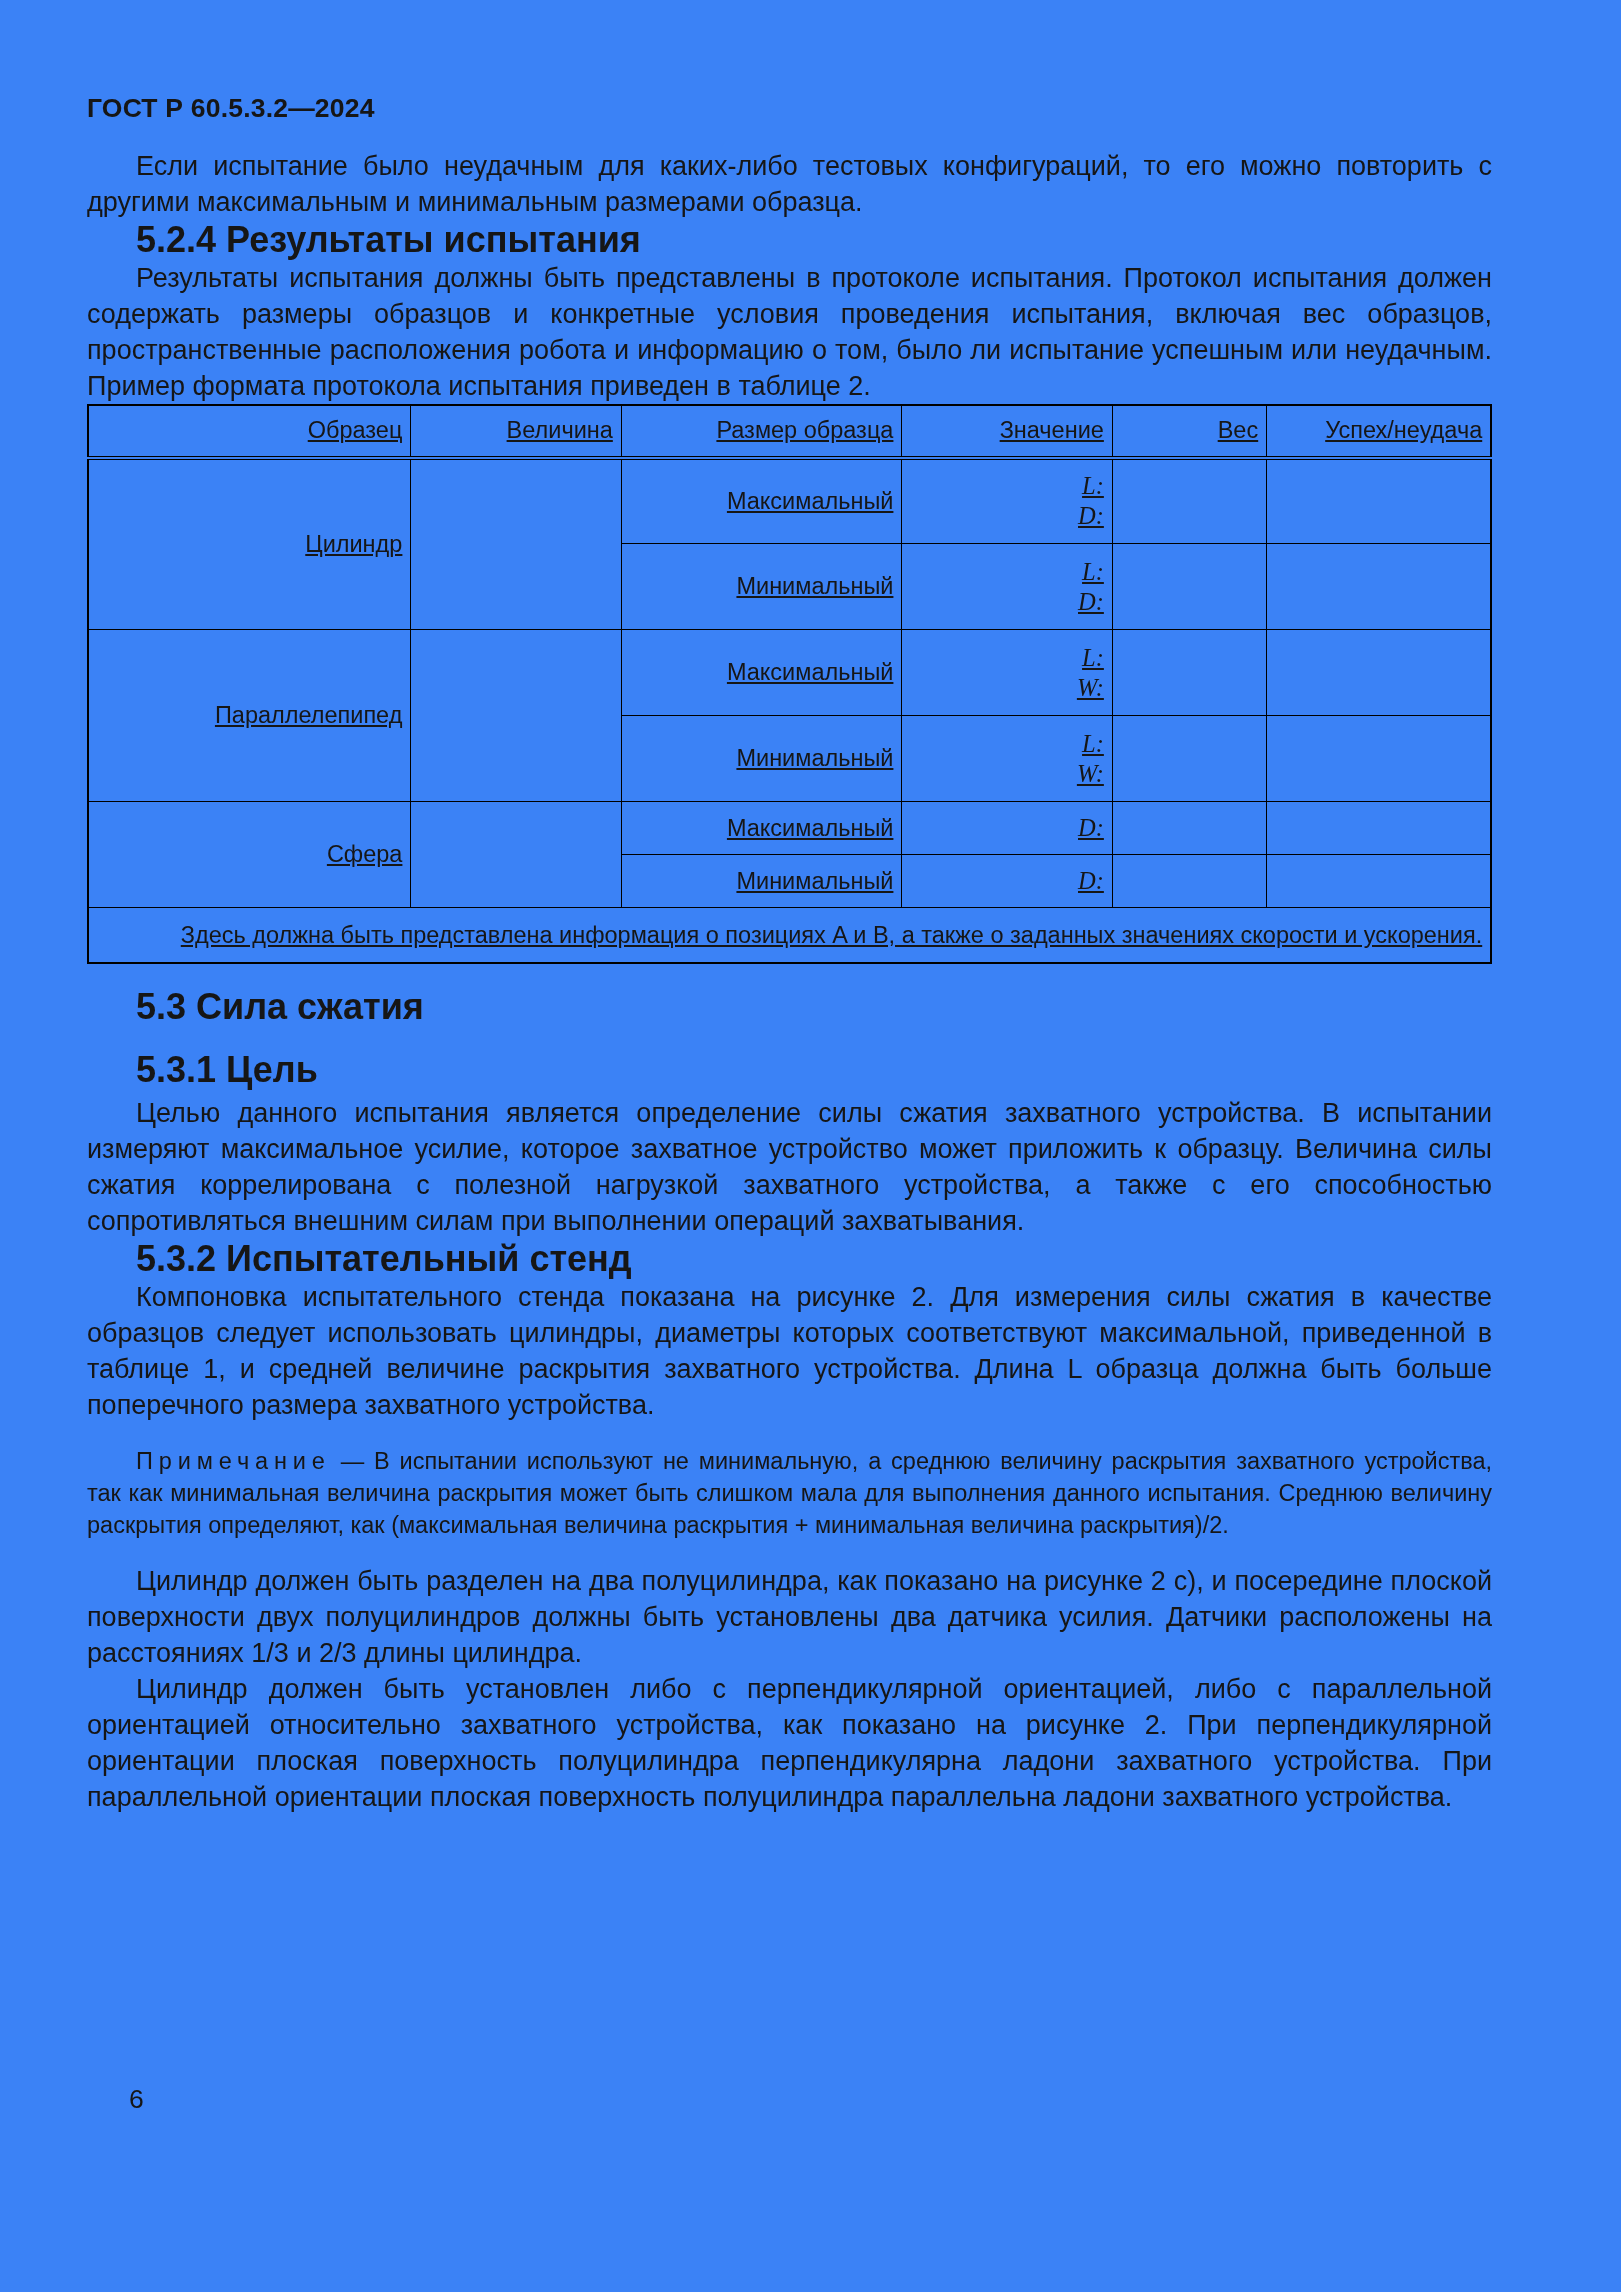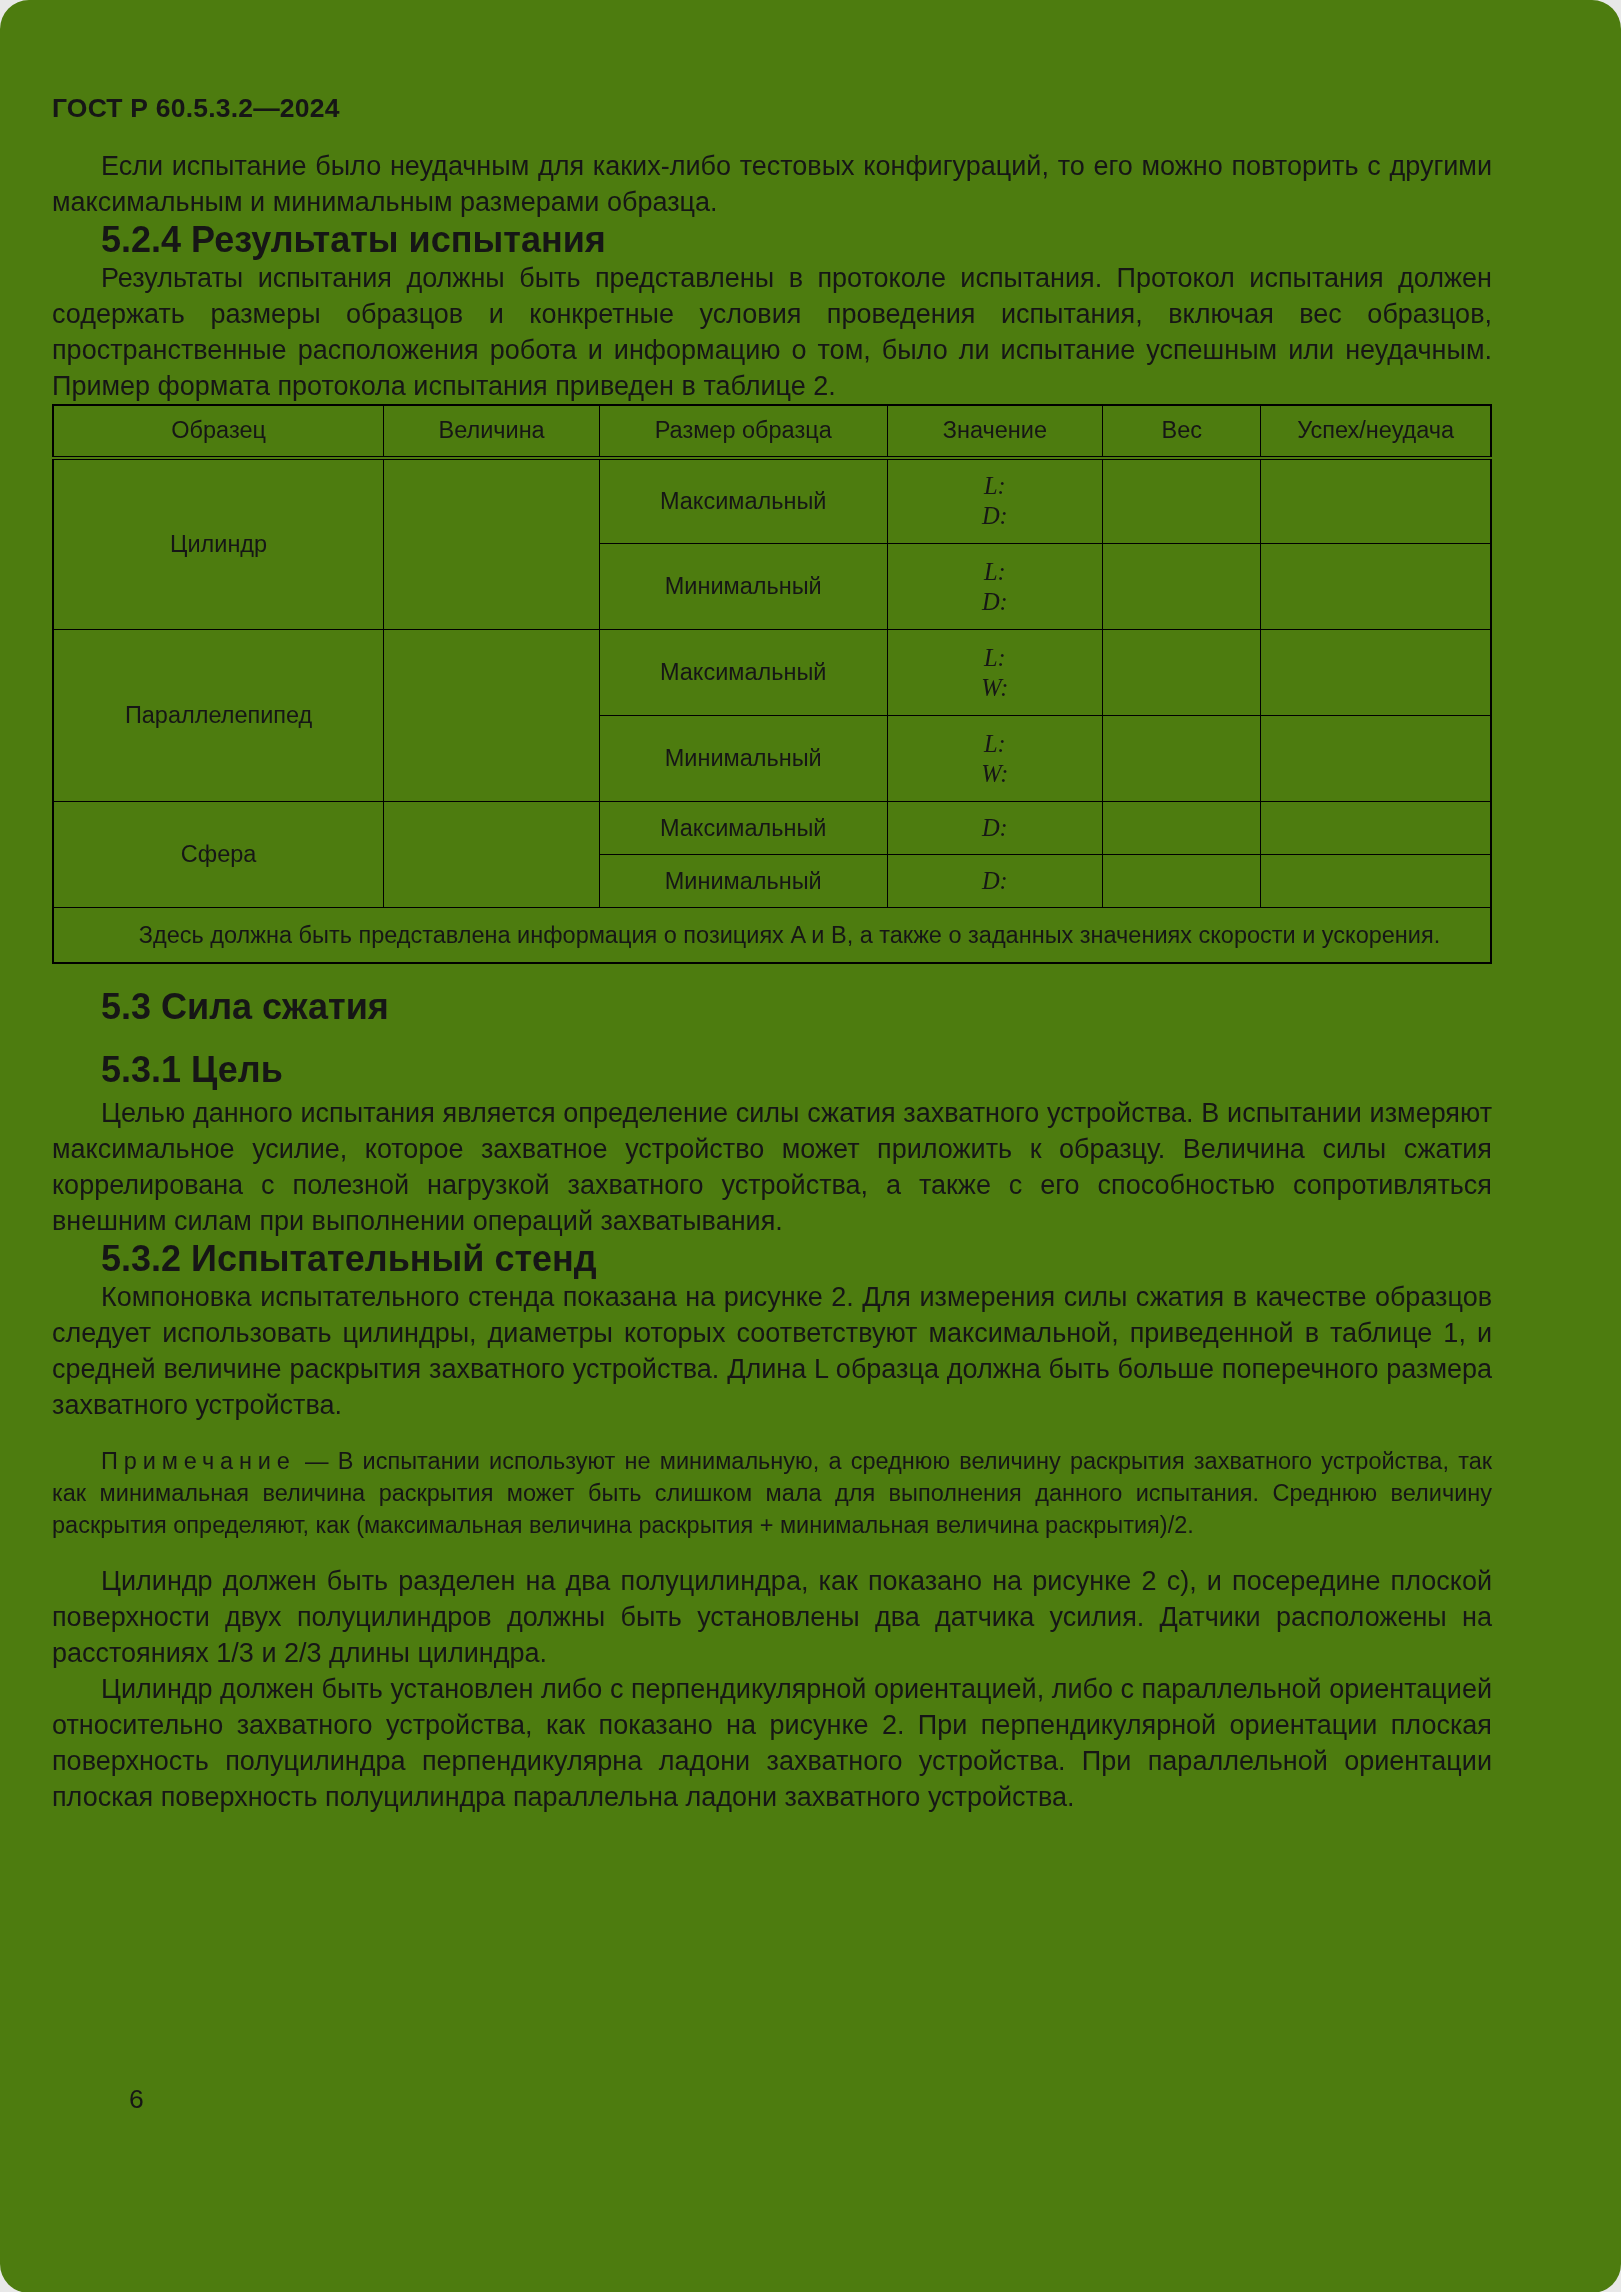--- a/index.html
+++ b/index.html
@@ -5,23 +5,22 @@
   * { margin: 0; padding: 0; box-sizing: border-box; }
   html, body { background: #e8e8e8; }
   body {
     width: 1621px; height: 2293px;
     font-family: "Liberation Sans", sans-serif;
     color: #161616;
     position: relative;
   }
   .page {
     position: absolute; inset: 0;
-    background: #4d7c0f;
-    padding: 93px 129px 0 52px;
-    border-radius: 29px;
+    background: #3b82f6;
+    padding: 93px 129px 0 87px;
   }
   .doc-header {
     font-size: 26.5px; font-weight: bold;
     margin-bottom: 23.5px;
     letter-spacing: 0.2px;
   }
   .para {
     font-size: 27px; line-height: 36px;
     text-align: justify;
   }
@@ -44,22 +43,23 @@
   table.gost {
     width: 100%;
     border-collapse: collapse;
     border: 2.5px solid #000;
     font-size: 23.5px;
     color: #161616;
   }
   table.gost th, table.gost td {
     border: 1.5px solid #000;
     vertical-align: middle;
-    text-align: center;
+    text-align: right;
     padding: 10.8px 7.8px;
+    text-decoration: underline;
   }
   table.gost thead th {
     font-weight: normal;
     border-bottom: 4.9px double #000;
     height: 53px;
   }
   td.cell-object { font-size: 23.5px; }
   tr.tall td.cell-size, tr.tall td.cell-value { height: 86px; }
   tr.short td { height: 53px; }
   .val-line {

